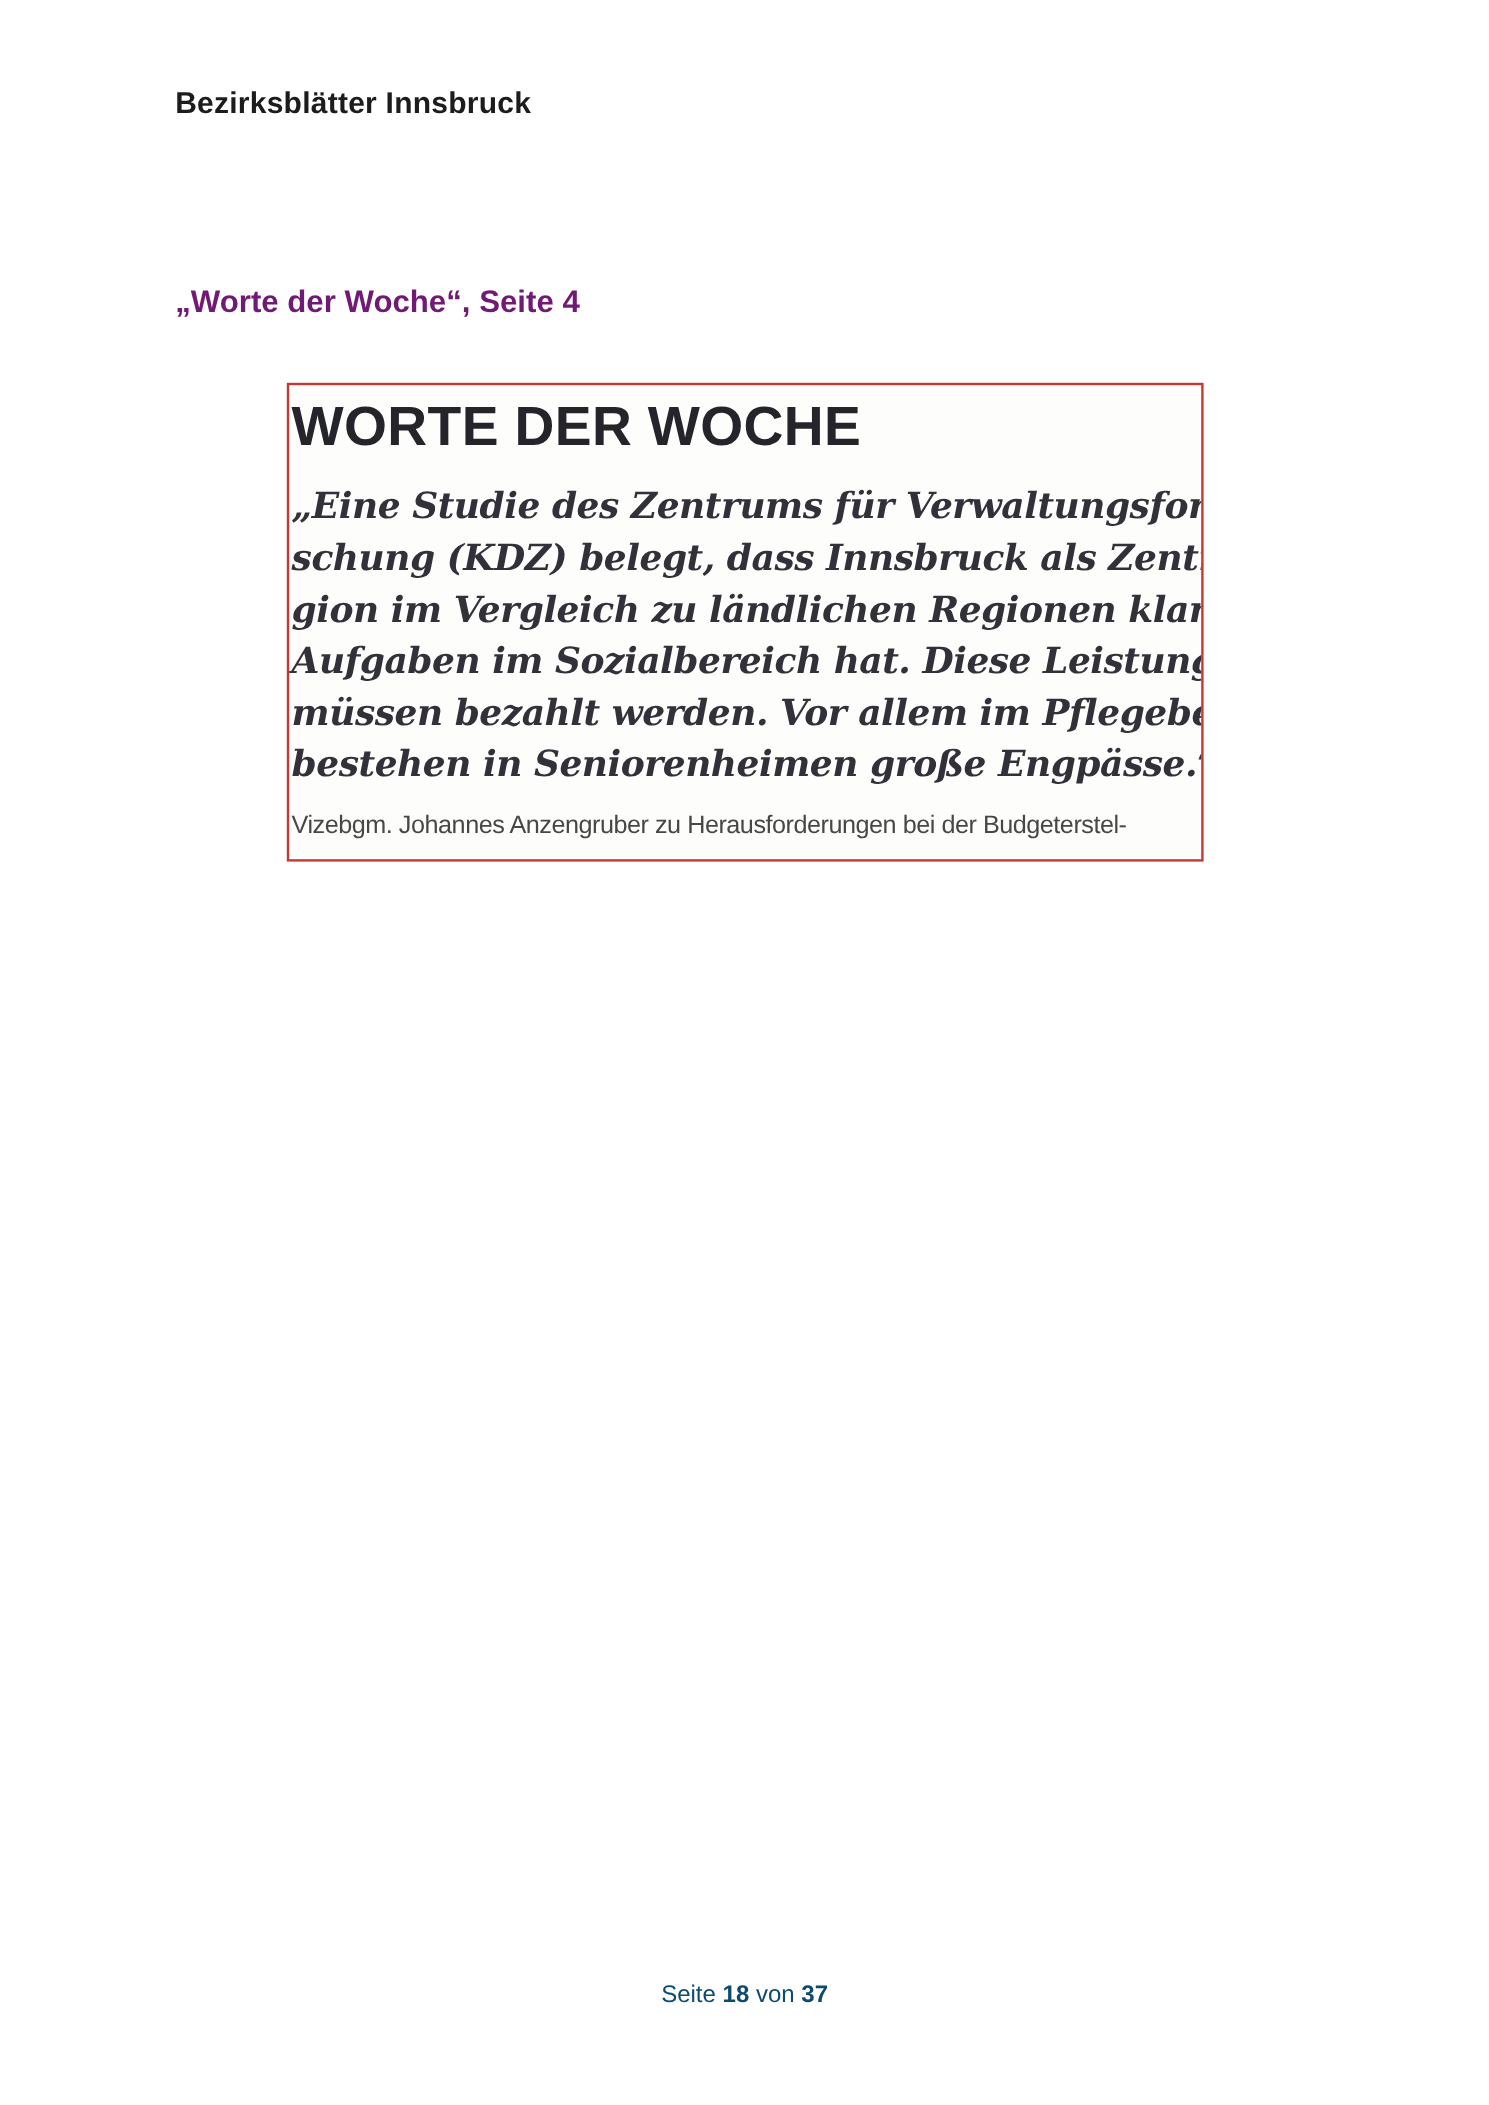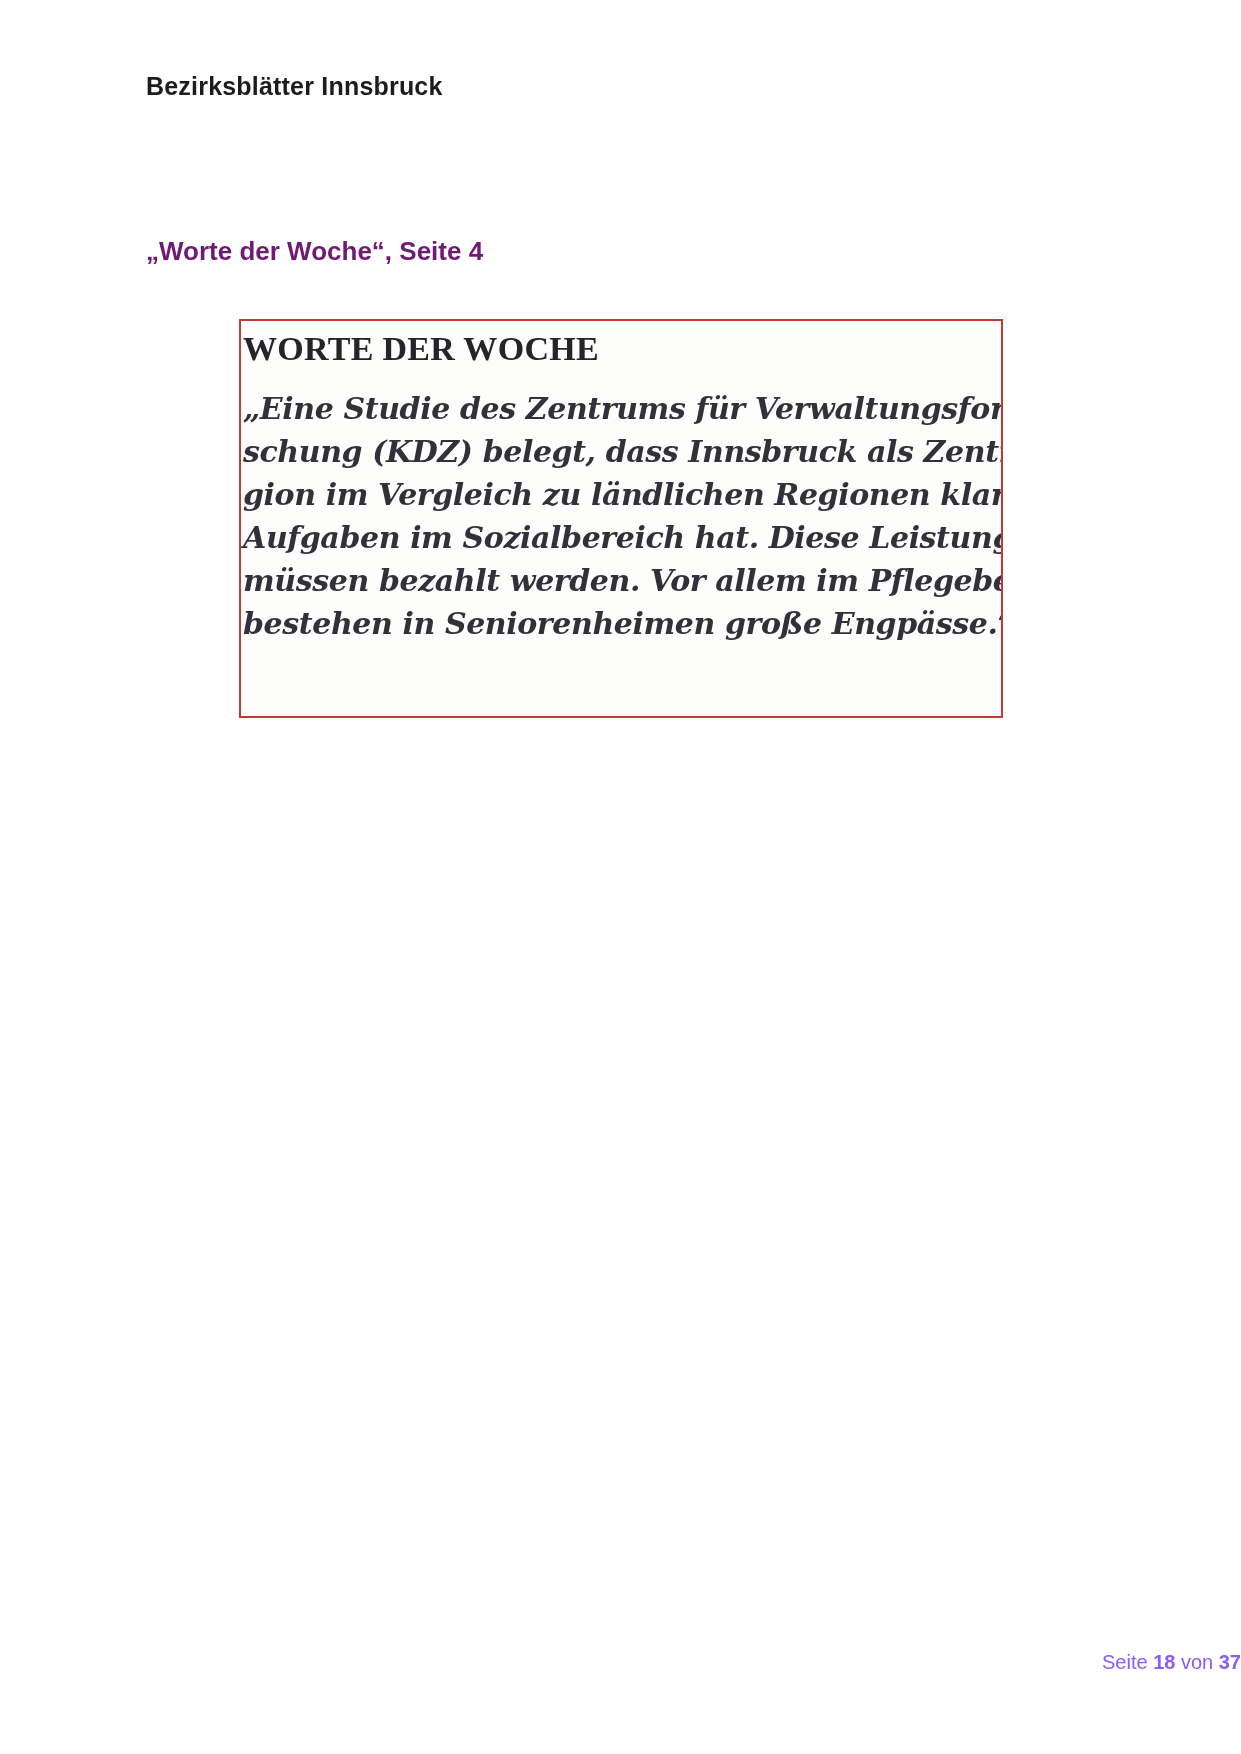--- a/index.html
+++ b/index.html
@@ -39,23 +39,23 @@
     width: 764px;
     height: 399px;
     border: 2px solid var(--accent, #c23a33);
     background: var(--clip-bg, #fdfdfc);
     overflow: hidden;
   }
   .clipping-inner {
     padding: 9px 4px 0 2px;
   }
   .clipping-title {
-    font-family: Liberation Serif, serif;
+    font-family: Liberation Sans, sans-serif;
     font-weight: 700;
-    font-size: 34px;
+    font-size: 46px;
     line-height: 1.1;
     letter-spacing: 0.3px;
     color: var(--title-color, #25242b);
     white-space: nowrap;
   }
   .clipping-quote {
     margin-top: 20px;
     font-family: "DejaVu Serif", serif;
     font-style: italic;
     font-weight: 700;
@@ -71,23 +71,23 @@
     line-height: 27px;
     letter-spacing: -0.4px;
     color: var(--attr-color, #474747);
   }
   .attribution-line { white-space: nowrap; }
   .doc-footer {
     position: absolute;
     left: 0;
     top: 1651px;
     width: 100%;
-    text-align: right;
+    text-align: center;
     font-size: 20px;
-    color: #8b5cf6;
+    color: #0c4a6e;
   }
   .doc-footer .bold { font-weight: 700; }
 </style>
 </head>
 <body>
 
 <div class="doc-page">
 
   <div class="doc-header">
     <span class="pub-name">Bezirksblätter</span><span class="pub-loc"> Innsbruck</span>
@@ -100,20 +100,21 @@
       <div class="clipping-title">WORTE DER WOCHE</div>
       <div class="clipping-quote">
         <div class="quote-line">„Eine Studie des Zentrums für Verwaltungsfor-</div>
         <div class="quote-line">schung (KDZ) belegt, dass Innsbruck als Zentralre-</div>
         <div class="quote-line">gion im Vergleich zu ländlichen Regionen klar mehr</div>
         <div class="quote-line">Aufgaben im Sozialbereich hat. Diese Leistungen</div>
         <div class="quote-line">müssen bezahlt werden. Vor allem im Pflegebereich</div>
         <div class="quote-line">bestehen in Seniorenheimen große Engpässe.“</div>
       </div>
       <div class="clipping-attribution">
+        <div class="attribution-line">Vizebgm. Johannes Anzengruber zu Herausforderungen bei der Budgeterstel-</div>
       </div>
     </div>
   </div>
 
   <div class="doc-footer">
     <span>Seite </span><span class="bold">18</span><span> von </span><span class="bold">37</span>
   </div>
 
 </div>
 

